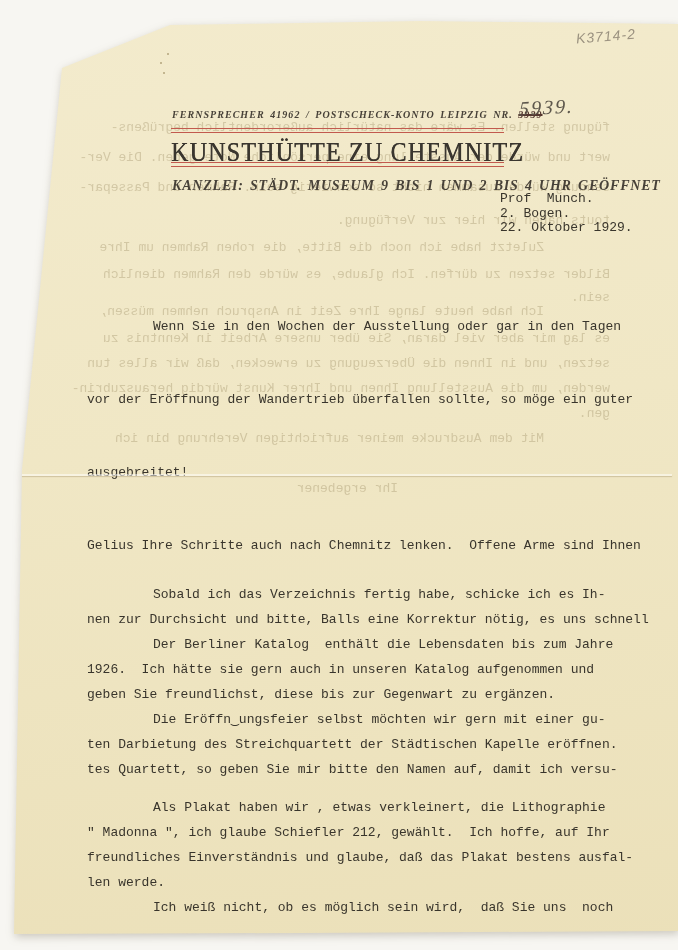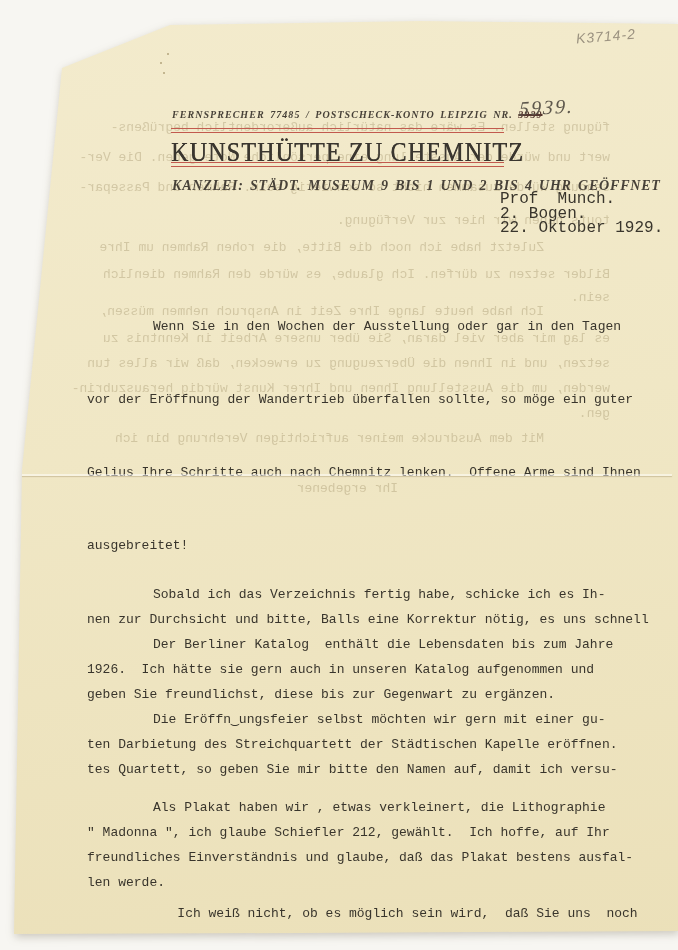--- a/index.html
+++ b/index.html
@@ -43,30 +43,30 @@
       text-shadow:.35px 0 0 #3a362f;}
   .hours{left:172px;top:178px;font-size:14px;letter-spacing:.8px;word-spacing:2px;}
 
   
   .archive{position:absolute;left:576px;top:28px;
       font-family:"Liberation Sans",sans-serif;font-style:italic;
       font-size:14px;letter-spacing:1px;color:#9b9280;transform:rotate(-5deg);}
 
   
   .tw{font-family:"Liberation Mono",monospace;color:#39352c;}
-  .addr{position:absolute;left:500px;top:192px;font-size:16px;line-height:14.5px;
+  .addr{position:absolute;left:500px;top:192px;font-size:13px;line-height:14.5px;
       white-space:pre;}
   .body-block{position:absolute;left:87px;top:266px;width:575px;font-size:13px;}
   .bl{white-space:pre;}
   .para{margin:0;}
   .p1 .bl{line-height:28px;margin-top:48px;}
   .para .bl{line-height:25px;}
   .p1{margin-bottom:24px;}
   .p5{margin-top:13px;}
-  .p6{margin-top:6px;text-align:center;}
+  .p6{margin-top:0;}
   .ind{padding-left:66px;}
   .sup{position:relative;top:-9px;}
 
   
   .crease{position:absolute;left:16px;top:474px;width:656px;height:2px;
       background:rgba(255,255,255,.5);box-shadow:0 1px 1px rgba(150,130,85,.35);}
   .speck{position:absolute;width:2px;height:2px;border-radius:50%;background:#b3a47c;}
   .sp1{left:167px;top:53px}.sp2{left:160px;top:62px}.sp3{left:163px;top:72px}
 </style>
 </head>
@@ -89,37 +89,37 @@
       <div class="bt-line bt10">werden, um die Ausstellung Ihnen und Ihrer Kunst würdig herauszubrin-</div>
       <div class="bt-line bt11">gen.</div>
       <div class="bt-line bt12">Mit dem Ausdrucke meiner aufrichtigen Verehrung bin ich</div>
       <div class="bt-line bt13">Ihr ergebener</div>
     </div>
 
     <div class="layer">
 
       <div class="archive">K3714-2</div>
 
-      <div class="lh-small phone"><span>FERNSPRECHER 77485 / POSTSCHECK-KONTO LEIPZIG NR. </span><span class="struck">3939</span></div>
+      <div class="lh-small phone"><span>FERNSPRECHER 41962 / POSTSCHECK-KONTO LEIPZIG NR. </span><span class="struck">3939</span></div>
       <div class="hand-number">5939.</div>
 
       <div class="rule rule-top"></div>
       <div class="main-title">KUNSTHÜTTE ZU CHEMNITZ</div>
       <div class="rule rule-bottom"></div>
       <div class="lh-small hours">KANZLEI: STÄDT. MUSEUM 9 BIS 1 UND 2 BIS 4 UHR GEÖFFNET</div>
 
       <div class="tw addr"><span>Prof  Munch.</span><br><span>2. Bogen.</span><br><span>22. Oktober 1929.</span></div>
 
       <div class="tw body-block">
 
         <div class="para p1">
           <div class="bl ind">Wenn Sie in den Wochen der Ausstellung oder gar in den Tagen</div>
           <div class="bl">vor der Eröffnung der Wandertrieb überfallen sollte, so möge ein guter</div>
+          <div class="bl">ausgebreitet!</div>
           <div class="bl">Gelius Ihre Schritte auch nach Chemnitz lenken.  Offene Arme sind Ihnen</div>
-          <div class="bl">ausgebreitet!</div>
         </div>
 
         <div class="para p2">
           <div class="bl ind">Sobald ich das Verzeichnis fertig habe, schicke ich es Ih-</div>
           <div class="bl">nen zur Durchsicht und bitte, Balls eine Korrektur nötig, es uns schnell</div>
         </div>
 
         <div class="para p3">
           <div class="bl ind">Der Berliner Katalog  enthält die Lebensdaten bis zum Jahre</div>
           <div class="bl">1926.  Ich hätte sie gern auch in unseren Katalog aufgenommen und</div>

